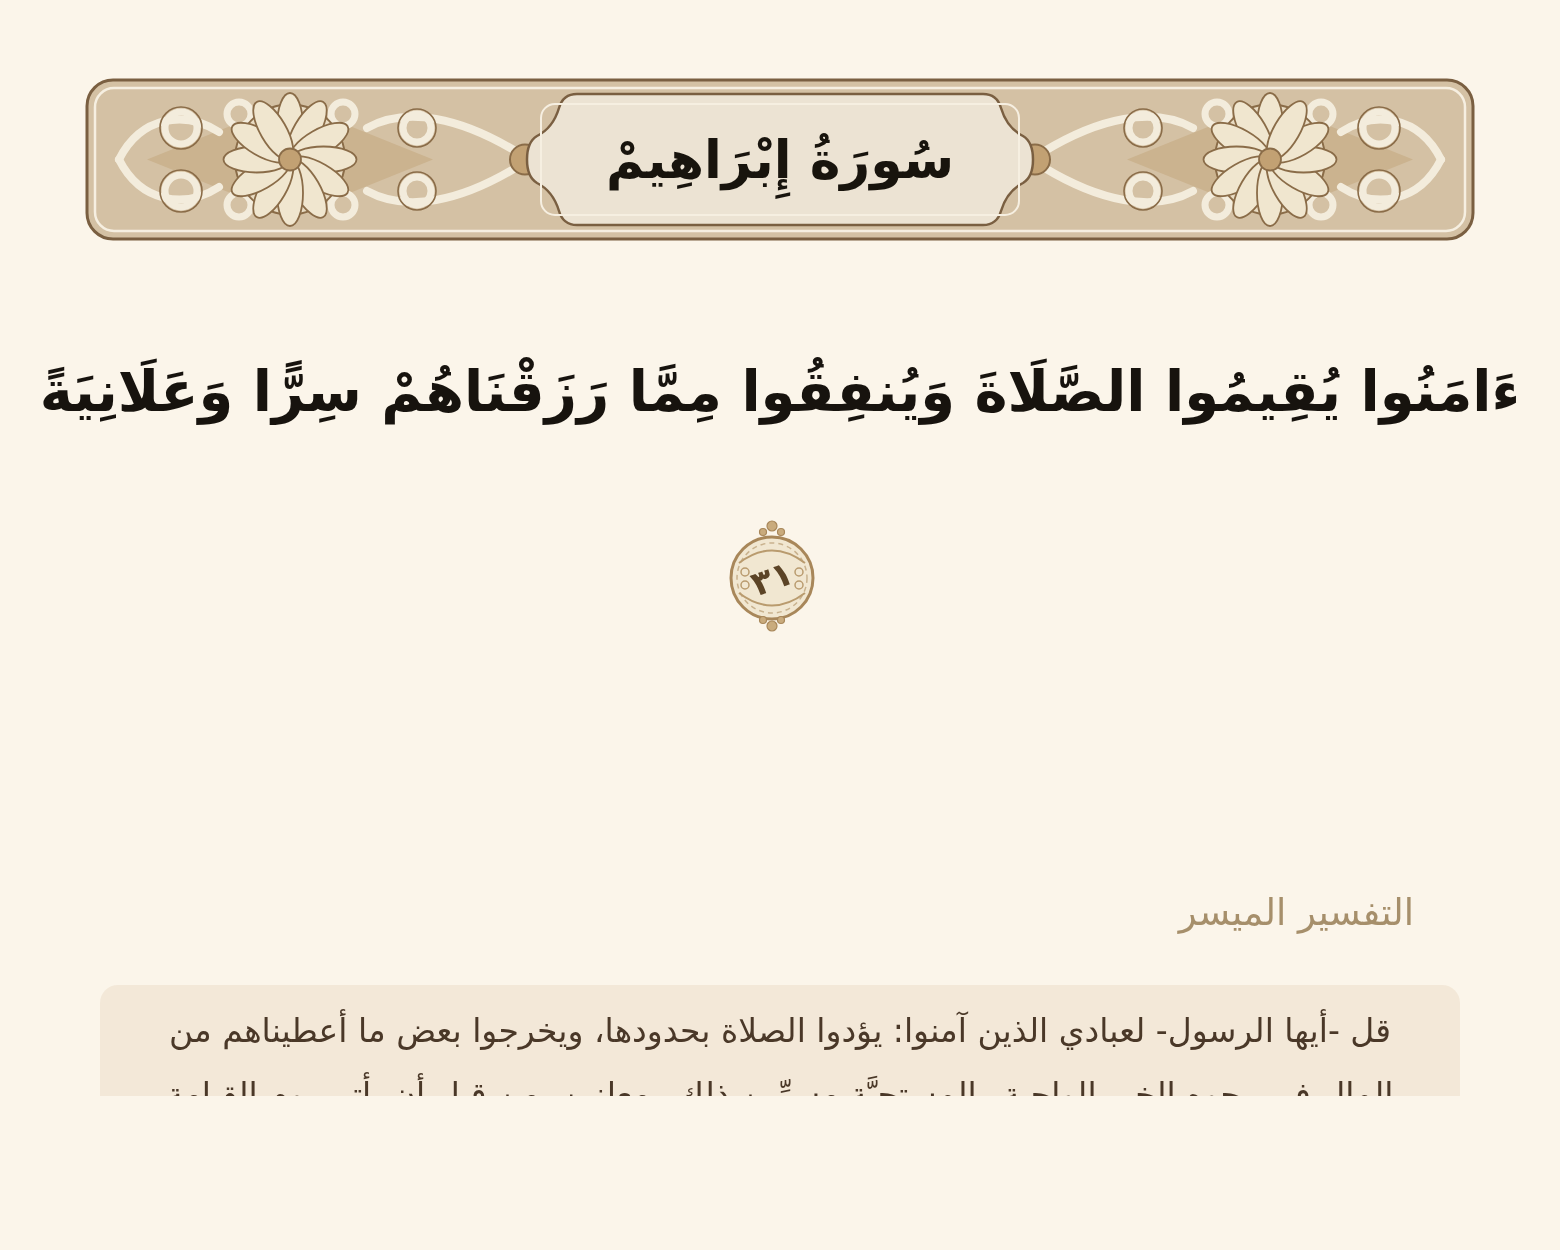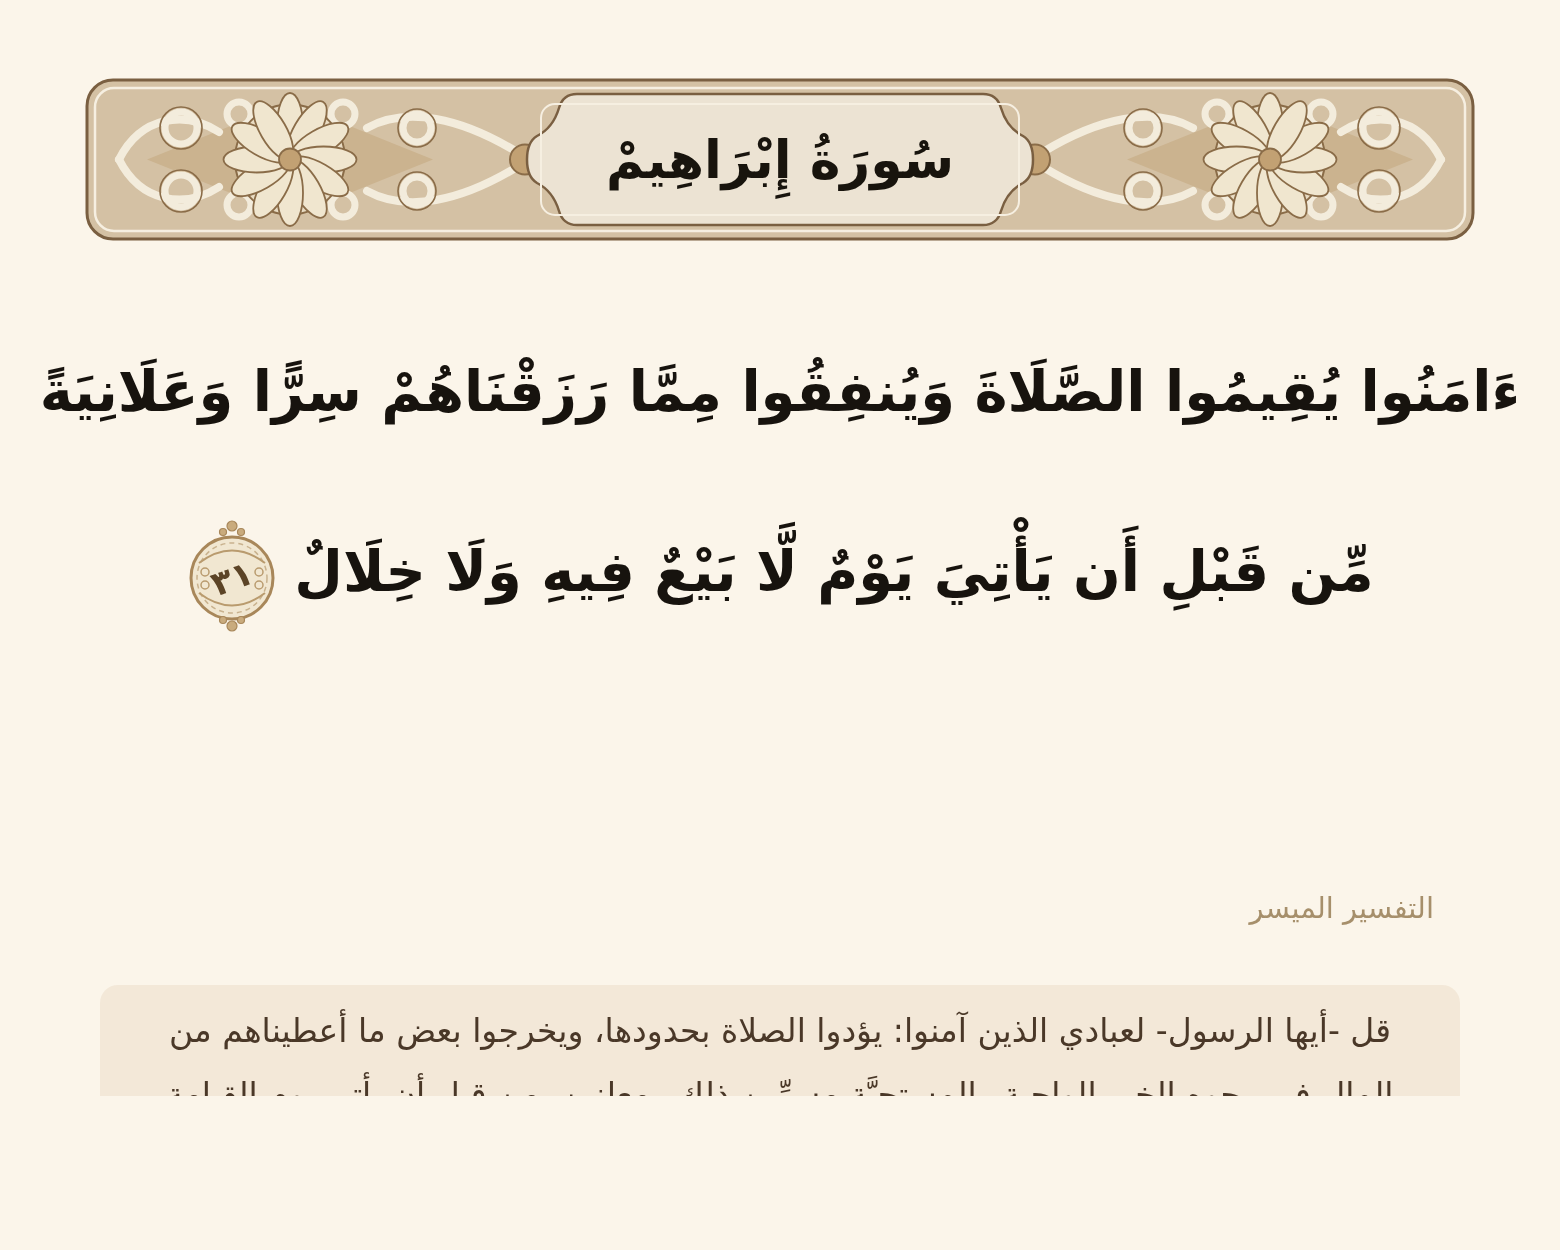--- a/index.html
+++ b/index.html
@@ -27,22 +27,22 @@
   .medallion {
     display:inline-block; width:92px; height:116px;
     vertical-align:middle; margin-right:16px;
   }
   .medallion text {
     font-family:"DejaVu Sans", sans-serif; font-weight:bold;
     fill:#5c4426; font-size:34px;
   }
   
   .tafsir-label {
-    position:absolute; top:891px; right:126px;
-    font-size:29px; color:#a68f6b; direction:rtl;text-align:center;
+    position:absolute; top:891px; right:146px;
+    font-size:37px; color:#a68f6b; direction:rtl;text-align:center;
   }
   .tafsir-box {
     position:absolute; left:100px; top:985px; width:1360px; height:245px;
     background:#f3e8d8; border-radius:18px;
     direction:rtl; box-sizing:border-box; padding:14px 48px 0 48px;
   }
   .tafsir-box p {
     margin:0; text-align:center;
     font-size:33px; line-height:64px; color:#4a3828;
   }
@@ -112,21 +112,21 @@
 
       <path d="M 492 16 H 898 Q 912 16 916 30 Q 922 50 938 58 Q 948 64 948 81.5 Q 948 99 938 105 Q 922 113 916 133 Q 912 147 898 147 H 492 Q 478 147 474 133 Q 468 113 452 105 Q 442 99 442 81.5 Q 442 64 452 58 Q 468 50 474 30 Q 478 16 492 16 Z" fill="#ece3d3" stroke="#7a5f41" stroke-width="2.5"></path>
       <rect x="456" y="26" width="478" height="111" rx="14" fill="none" stroke="#f6efe1" stroke-width="2"></rect>
     </svg>
     <div class="banner-title">سُورَةُ إِبْرَاهِيمْ</div>
   </div>
 
   <div class="verse">
     <div class="vline">ءَامَنُوا يُقِيمُوا الصَّلَاةَ وَيُنفِقُوا مِمَّا رَزَقْنَاهُمْ سِرًّا وَعَلَانِيَةً</div>
     <div class="vline">
-      <span>مِّن قَبْلِ أَن يَأْتِيَ يَوْمٌ لَّا بَيْعٌ فِيهِ وَلَا خِلَالٌ</span><svg class="medallion" viewBox="0 0 92 116" aria-hidden="false">
+      <svg class="medallion" viewBox="0 0 92 116" aria-hidden="false">
 
         <g fill="#c9ab7d" stroke="#a8875a" stroke-width="1.2">
           <circle cx="46" cy="8" r="5"></circle>
           <circle cx="37" cy="14" r="3.5"></circle>
           <circle cx="55" cy="14" r="3.5"></circle>
         </g>
 
         <circle cx="46" cy="60" r="41" fill="#f1e7d1" stroke="#a8875a" stroke-width="3"></circle>
         <circle cx="46" cy="60" r="35" fill="none" stroke="#c9b28e" stroke-width="1.5" stroke-dasharray="5 4"></circle>
         <path d="M 13 45 Q 46 20 79 45" fill="none" stroke="#b99b6e" stroke-width="2"></path>

